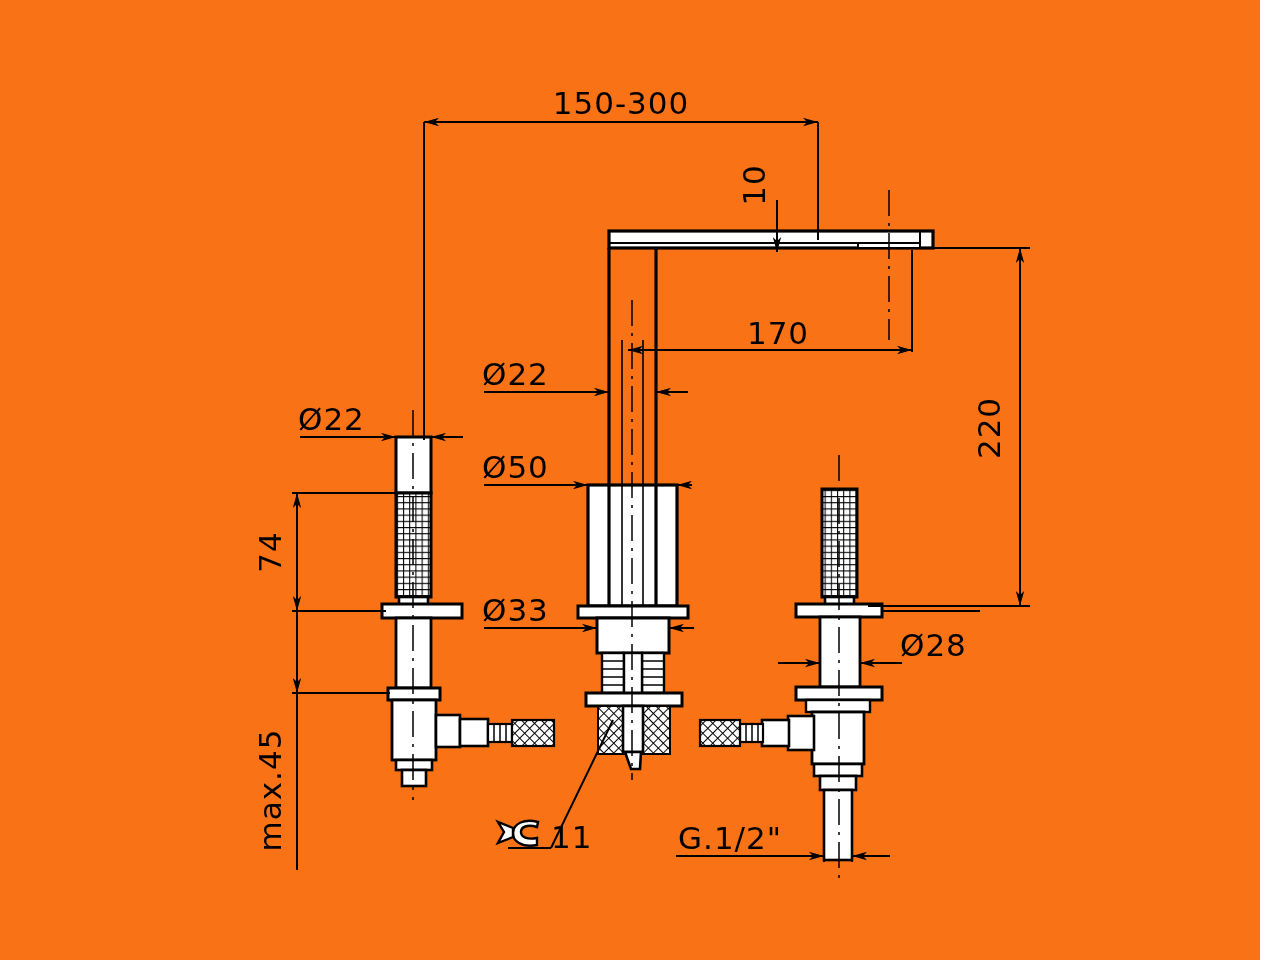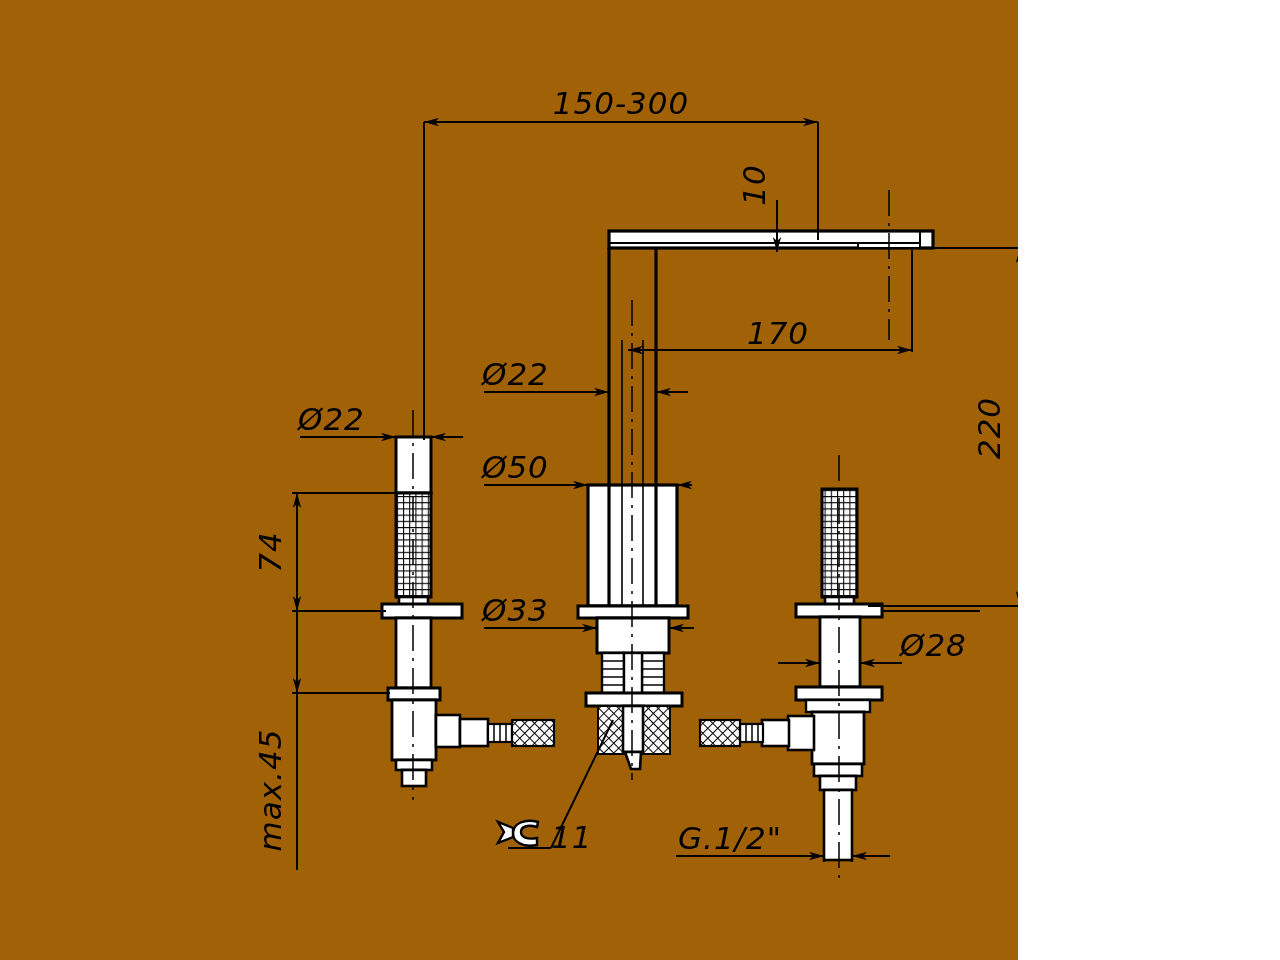--- a/index.html
+++ b/index.html
@@ -2,26 +2,25 @@
 <html><head>
 <meta charset="utf-8">
 <style>
   html, body {
     margin: 0;
     padding: 0;
     background: #ffffff;
   }
   #sheet {
     position: relative;
-    width: 1018px;
+    width: 1260px;
     height: 960px;
-    background: #a16207;
+    background: #f97316;
     font-family: "DejaVu Sans", sans-serif;
     overflow: hidden;
-    font-style: italic;
   }
   #sheet svg {
     position: absolute;
     left: 0;
     top: 0;
     width: 1280px;
     height: 960px;
   }
   .dimtext {
     font-family: "DejaVu Sans", sans-serif;

